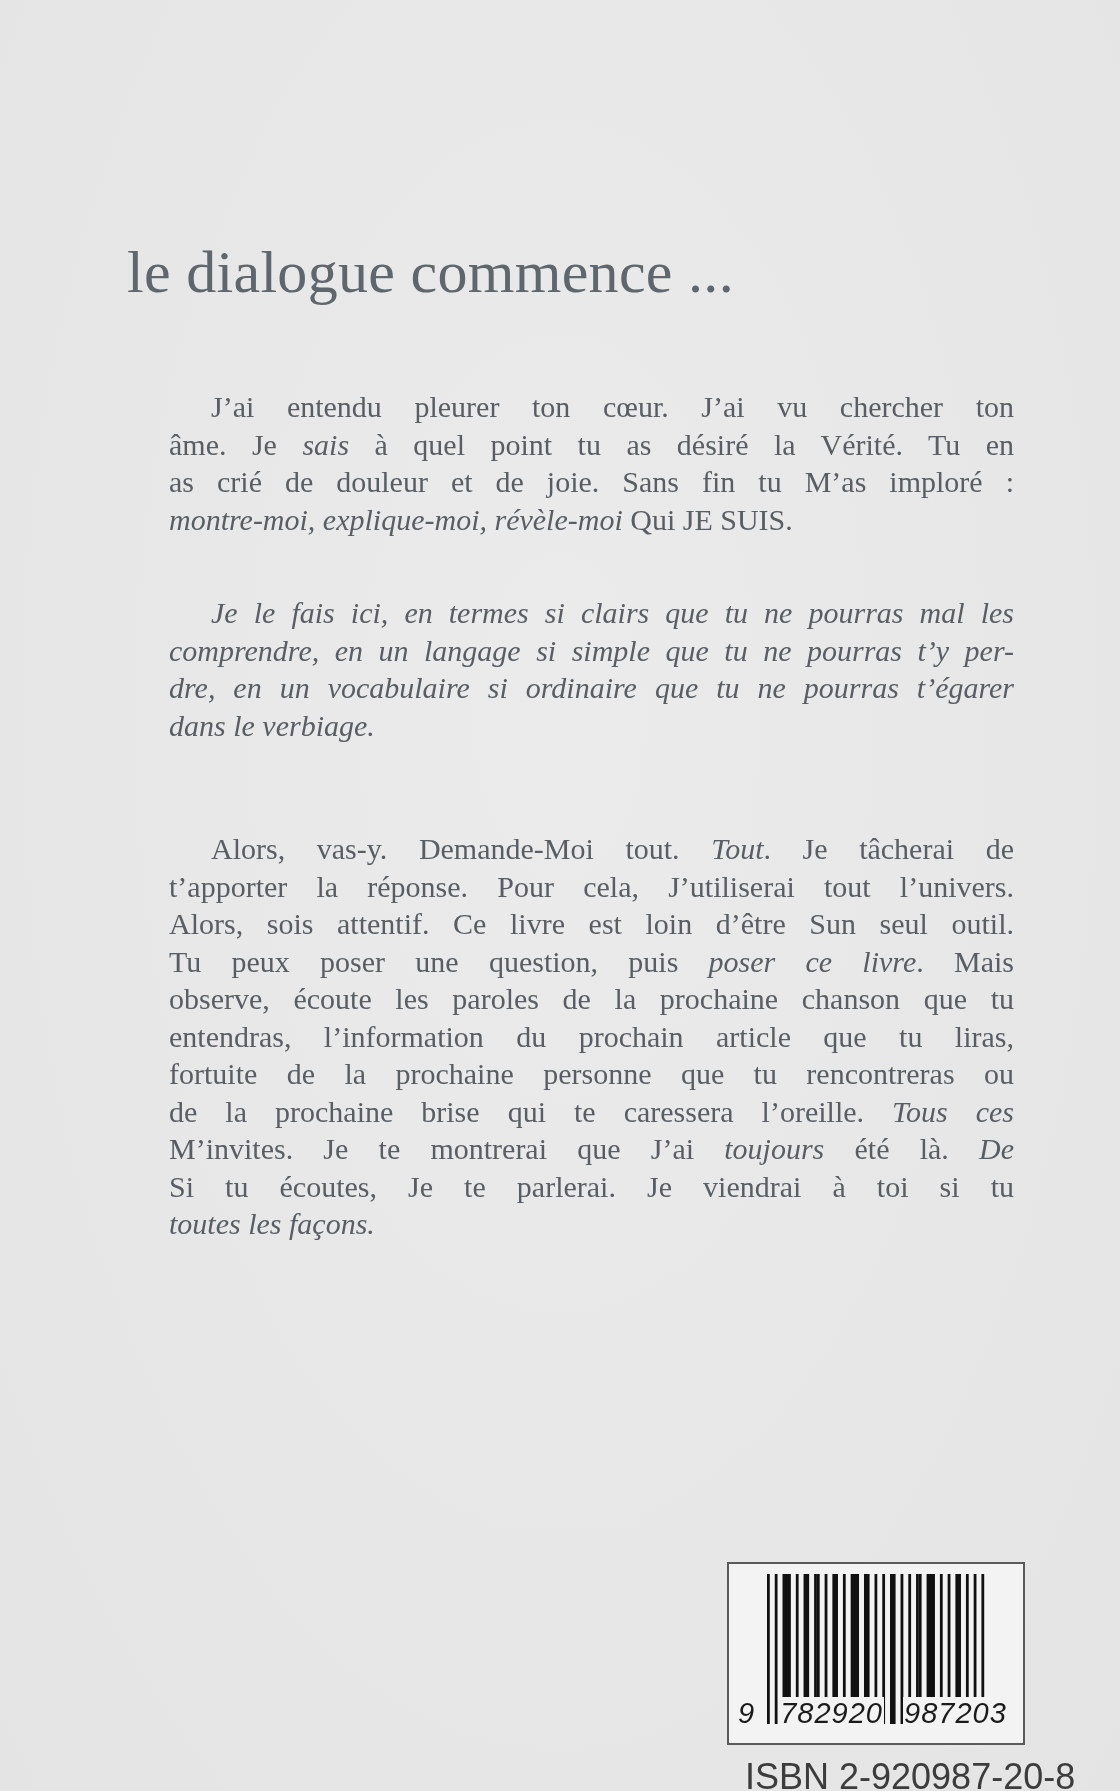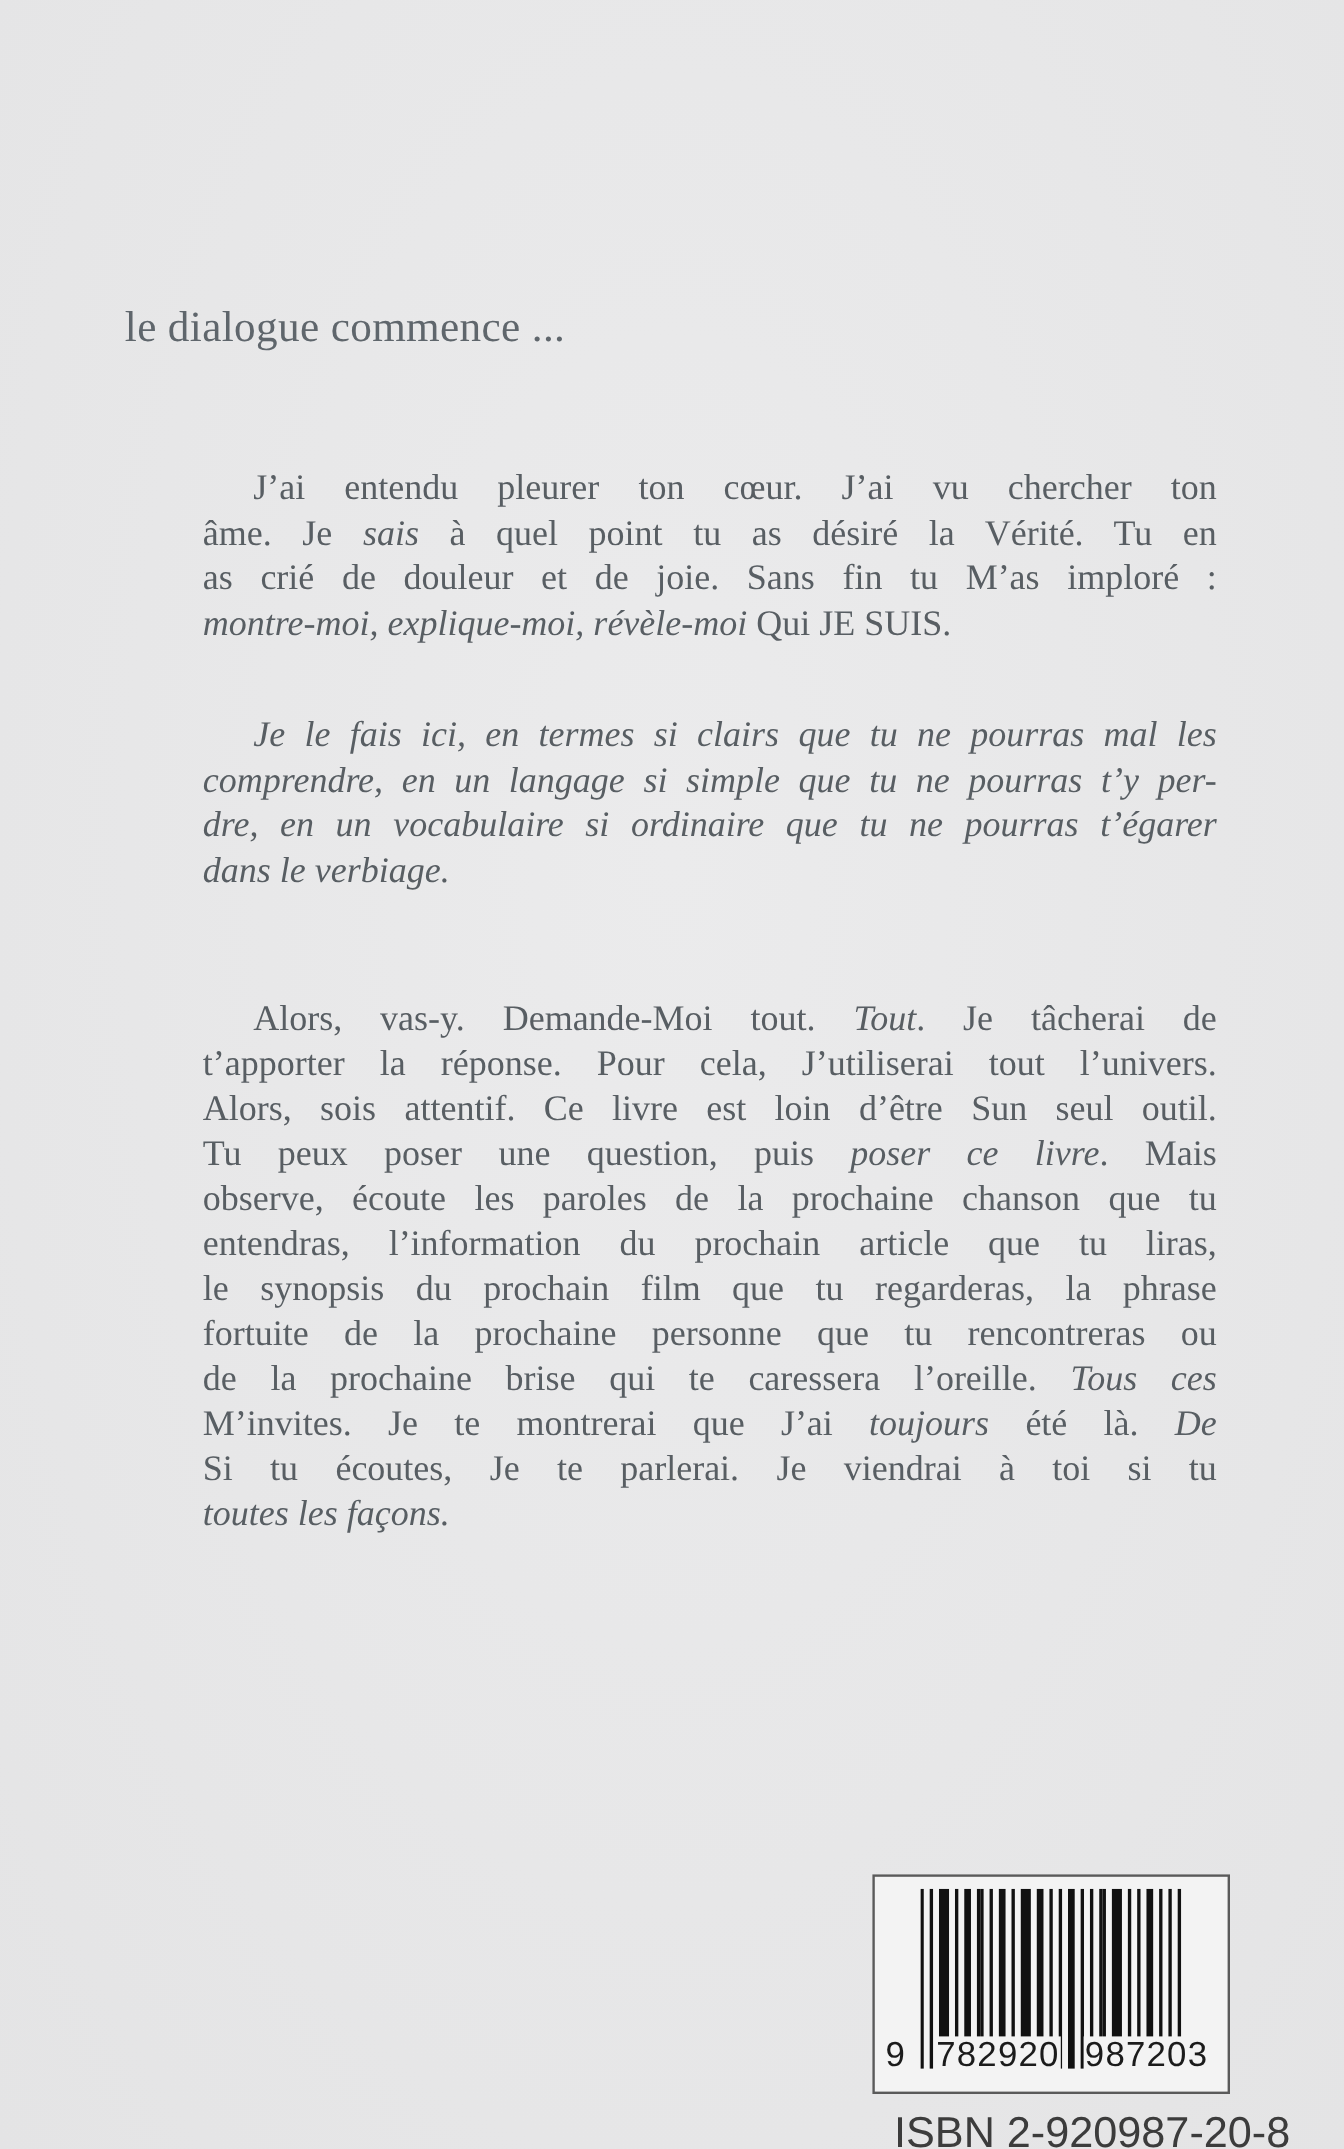--- a/index.html
+++ b/index.html
@@ -5,39 +5,39 @@
   html, body { margin: 0; padding: 0; }
   body {
     width: 1120px; height: 1791px;
     background: #e6e6e7;
     background-image: radial-gradient(ellipse at 50% 40%, #ebebec 0%, #e4e4e5 100%);
     position: relative; overflow: hidden;
     font-family: "Liberation Serif", "DejaVu Serif", serif;
     color: #5b6166;
   }
   .title {
-    position: absolute; left: 104px; top: 242px;
-    font-size: 36px; line-height: 60px; color: #5f666c;
+    position: absolute; left: 127px; top: 242px;
+    font-size: 60px; line-height: 60px; color: #5f666c;
     letter-spacing: 0.3px; white-space: nowrap;
   }
   .para {
     position: absolute; left: 169px; width: 845px;
     font-size: 30px; line-height: 37.5px;
     text-align: justify; color: #585e63;
   }
   .para .line { display: block; white-space: nowrap; text-align-last: justify; }
   .para .line.last { text-align-last: left; }
   .indent { padding-left: 42px; }
   em { font-style: italic; }
   .p1 { top: 388px; }
   .p2 { top: 594px; font-style: italic; }
   .p3 { top: 830px; }
   .barcode-box {
     position: absolute; left: 727px; top: 1562px; width: 298px; height: 183px;
-    border: 2px solid #5a5a5a; background: #f3f3f3; box-sizing: border-box;
+    border: 2px solid #5a5a5a; background: #f3f3f3; box-sizing: border-box; font-style: italic;
   }
   .bars { position: absolute; left: 38px; top: 10px; width: 220px; height: 150px; }
   .barcode-digits {
     position: absolute; left: 8px; top: 133px; width: 262px;
     font-family: "Liberation Sans", "DejaVu Sans", sans-serif;
     font-size: 29px; color: #1b1b1b; background: transparent;
     letter-spacing: 1px; white-space: nowrap;
   }
   .barcode-digits span { background: #f3f3f3; padding: 0 1px; }
   .isbn {
@@ -63,21 +63,20 @@
     <span class="line"><em>dre, en un vocabulaire si ordinaire que tu ne pourras t’égarer</em></span>
     <span class="line last"><em>dans le verbiage.</em></span>
   </div>
 <div class="para p3">
     <span class="line indent"><span>Alors, vas-y. Demande-Moi tout. </span><em>Tout</em><span>. Je tâcherai de</span></span>
     <span class="line"><span>t’apporter la réponse. Pour cela, J’utiliserai tout l’univers.</span></span>
     <span class="line"><span>Alors, sois attentif. Ce livre est loin d’être Sun seul outil.</span></span>
     <span class="line"><span>Tu peux poser une question, puis </span><em>poser ce livre</em><span>. Mais</span></span>
     <span class="line"><span>observe, écoute les paroles de la prochaine chanson que tu</span></span>
     <span class="line"><span>entendras, l’information du prochain article que tu liras,</span></span>
-    <span class="line"><span>le synopsis du prochain film que tu regarderas, la phrase</span></span>
     <span class="line"><span>fortuite de la prochaine personne que tu rencontreras ou</span></span>
     <span class="line"><span>de la prochaine brise qui te caressera l’oreille. </span><em>Tous ces</em></span>
     <span class="line"><span>M’invites. Je te montrerai que J’ai </span><em>toujours</em><span> été là. </span><em>De</em></span>
     <span class="line"><span>Si tu écoutes, Je te parlerai. Je viendrai à toi si tu</span></span>
     <span class="line last"><em>toutes les façons.</em></span>
   </div>
 
 <div class="barcode-box">
   <svg class="bars" viewBox="0 0 220 150" preserveAspectRatio="none">
       <rect x="0.00" y="0" width="2.79" height="150" fill="#111"></rect>

